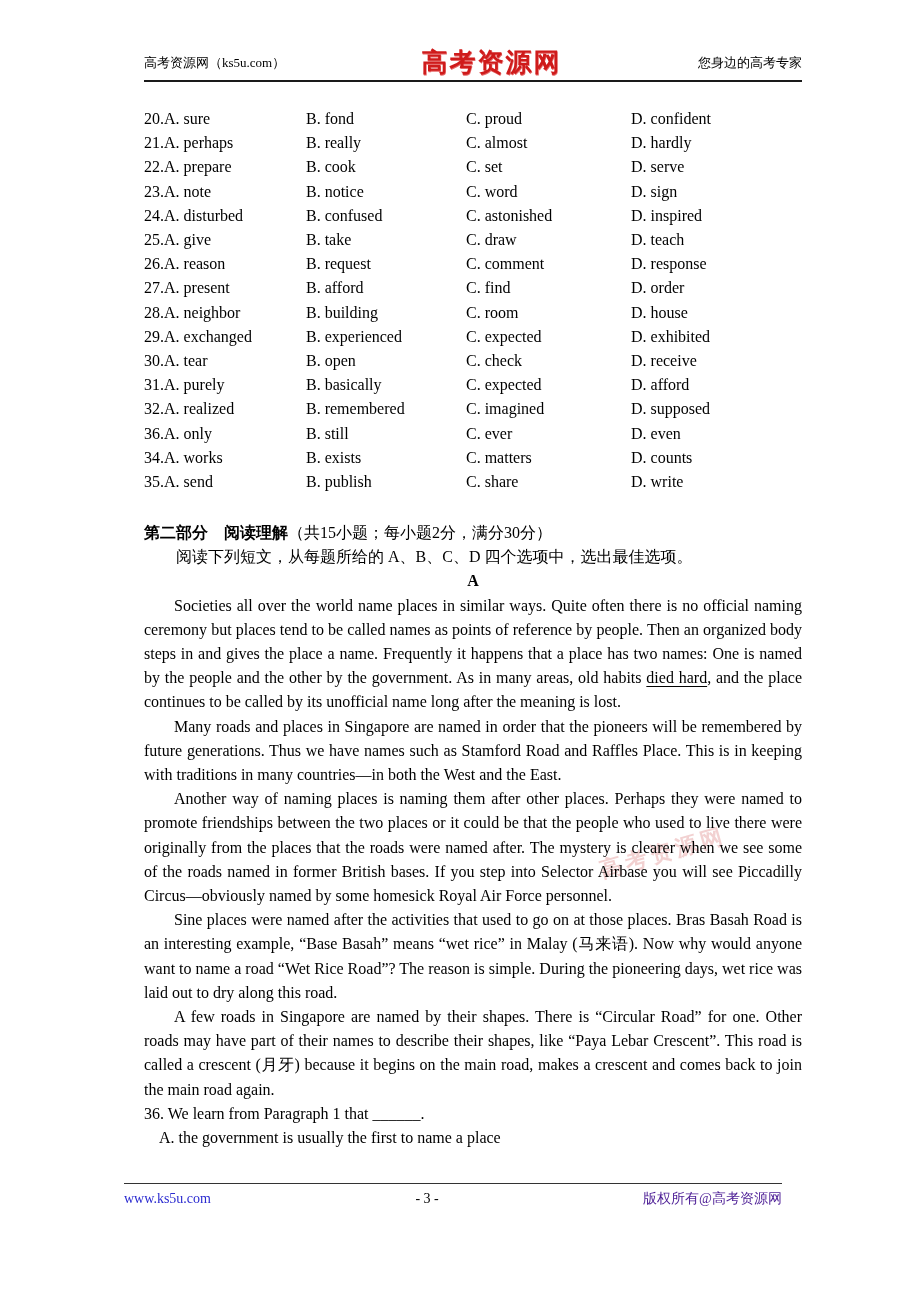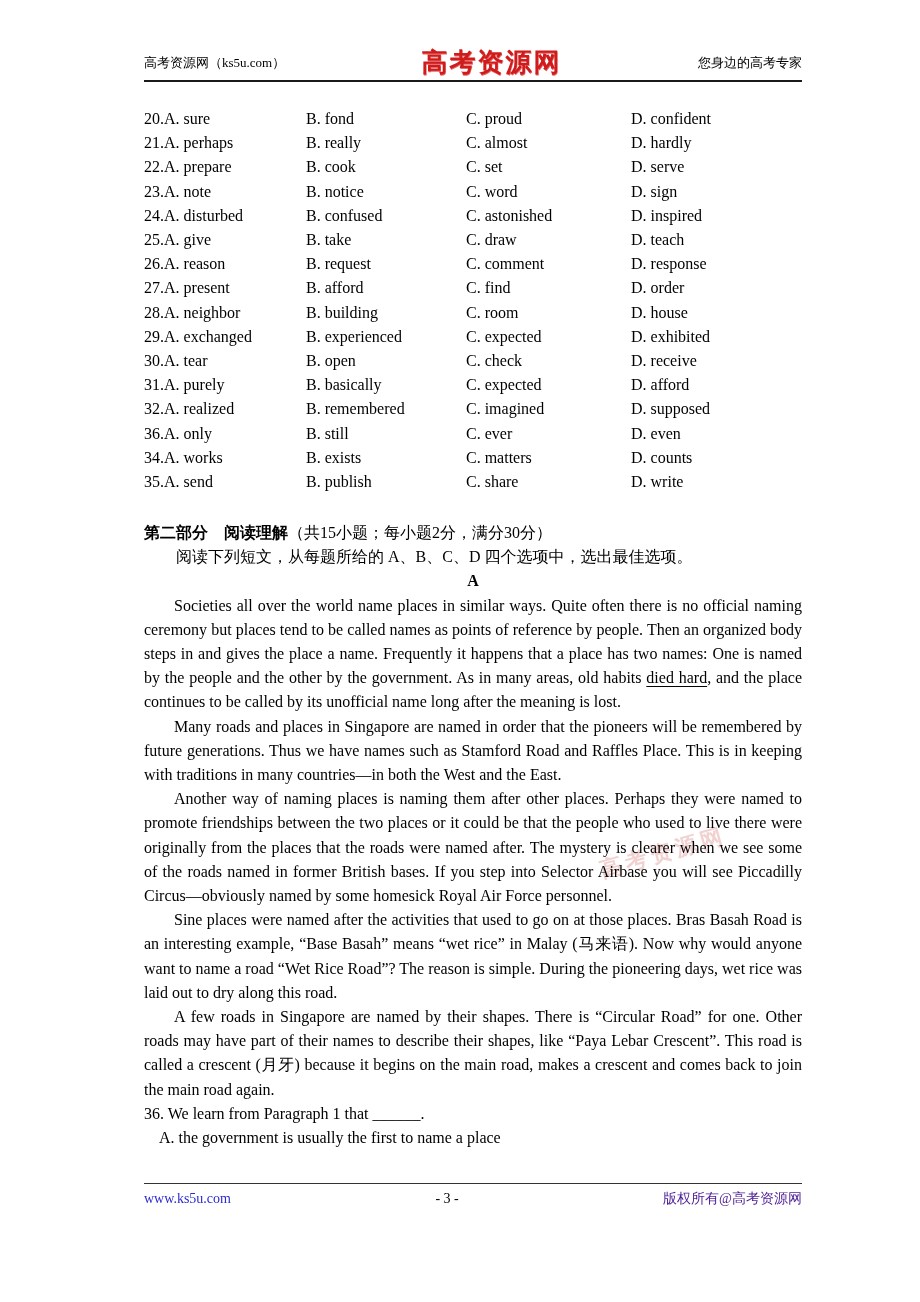--- a/index.html
+++ b/index.html
@@ -68,21 +68,21 @@
     text-indent: 30px;
   }
   .u { text-decoration: underline; text-underline-offset: 3px; }
 
   .q36 { font-size: 16px; line-height: 24.2px; }
   .q36a { font-size: 16px; line-height: 24.2px; padding-left: 15px; }
 
   
   .footer {
     position: absolute;
-    left: 144px;
+    left: 124px;
     top: 1183px;
     width: 658px;
     border-top: 1px solid #333;
     padding-top: 6px;
     display: flex;
     justify-content: space-between;
     align-items: baseline;
     font-size: 14px;
   }
   .f-link { color: #2b2bd0; cursor: pointer; }

